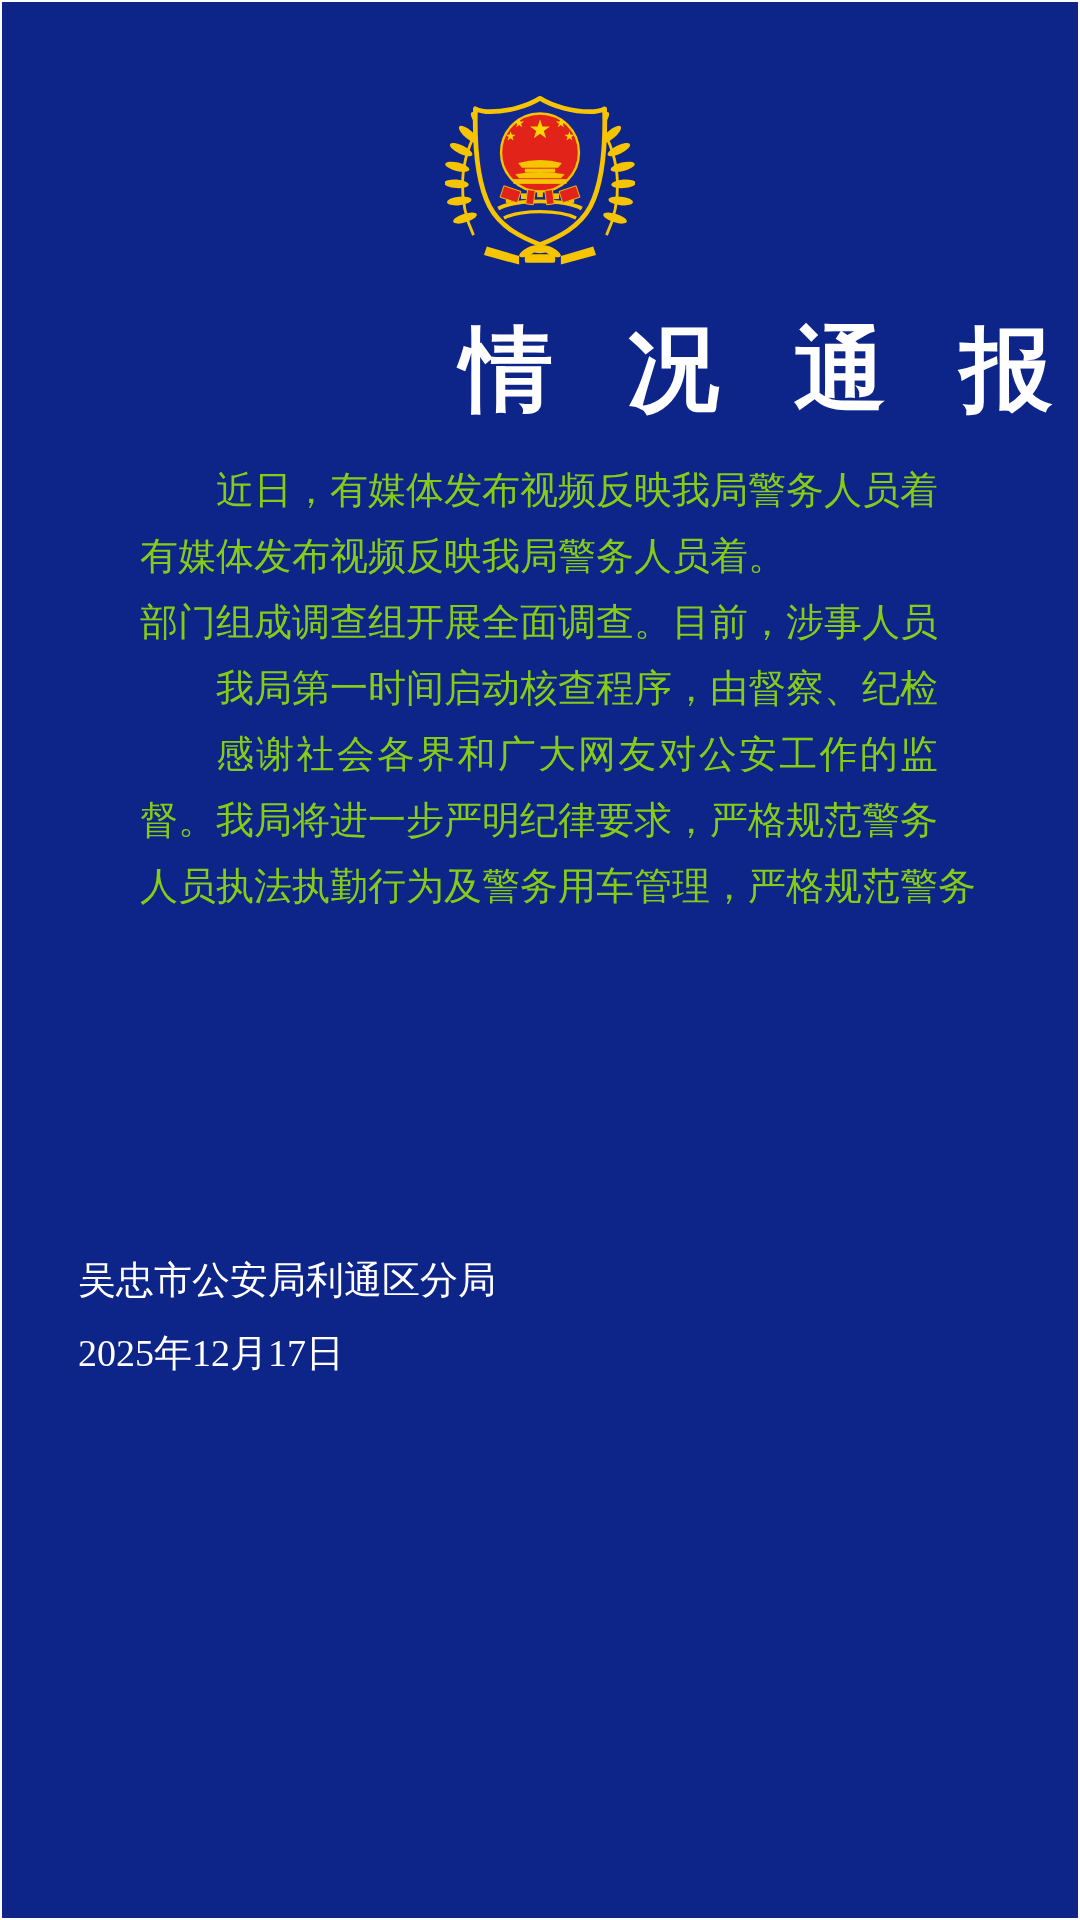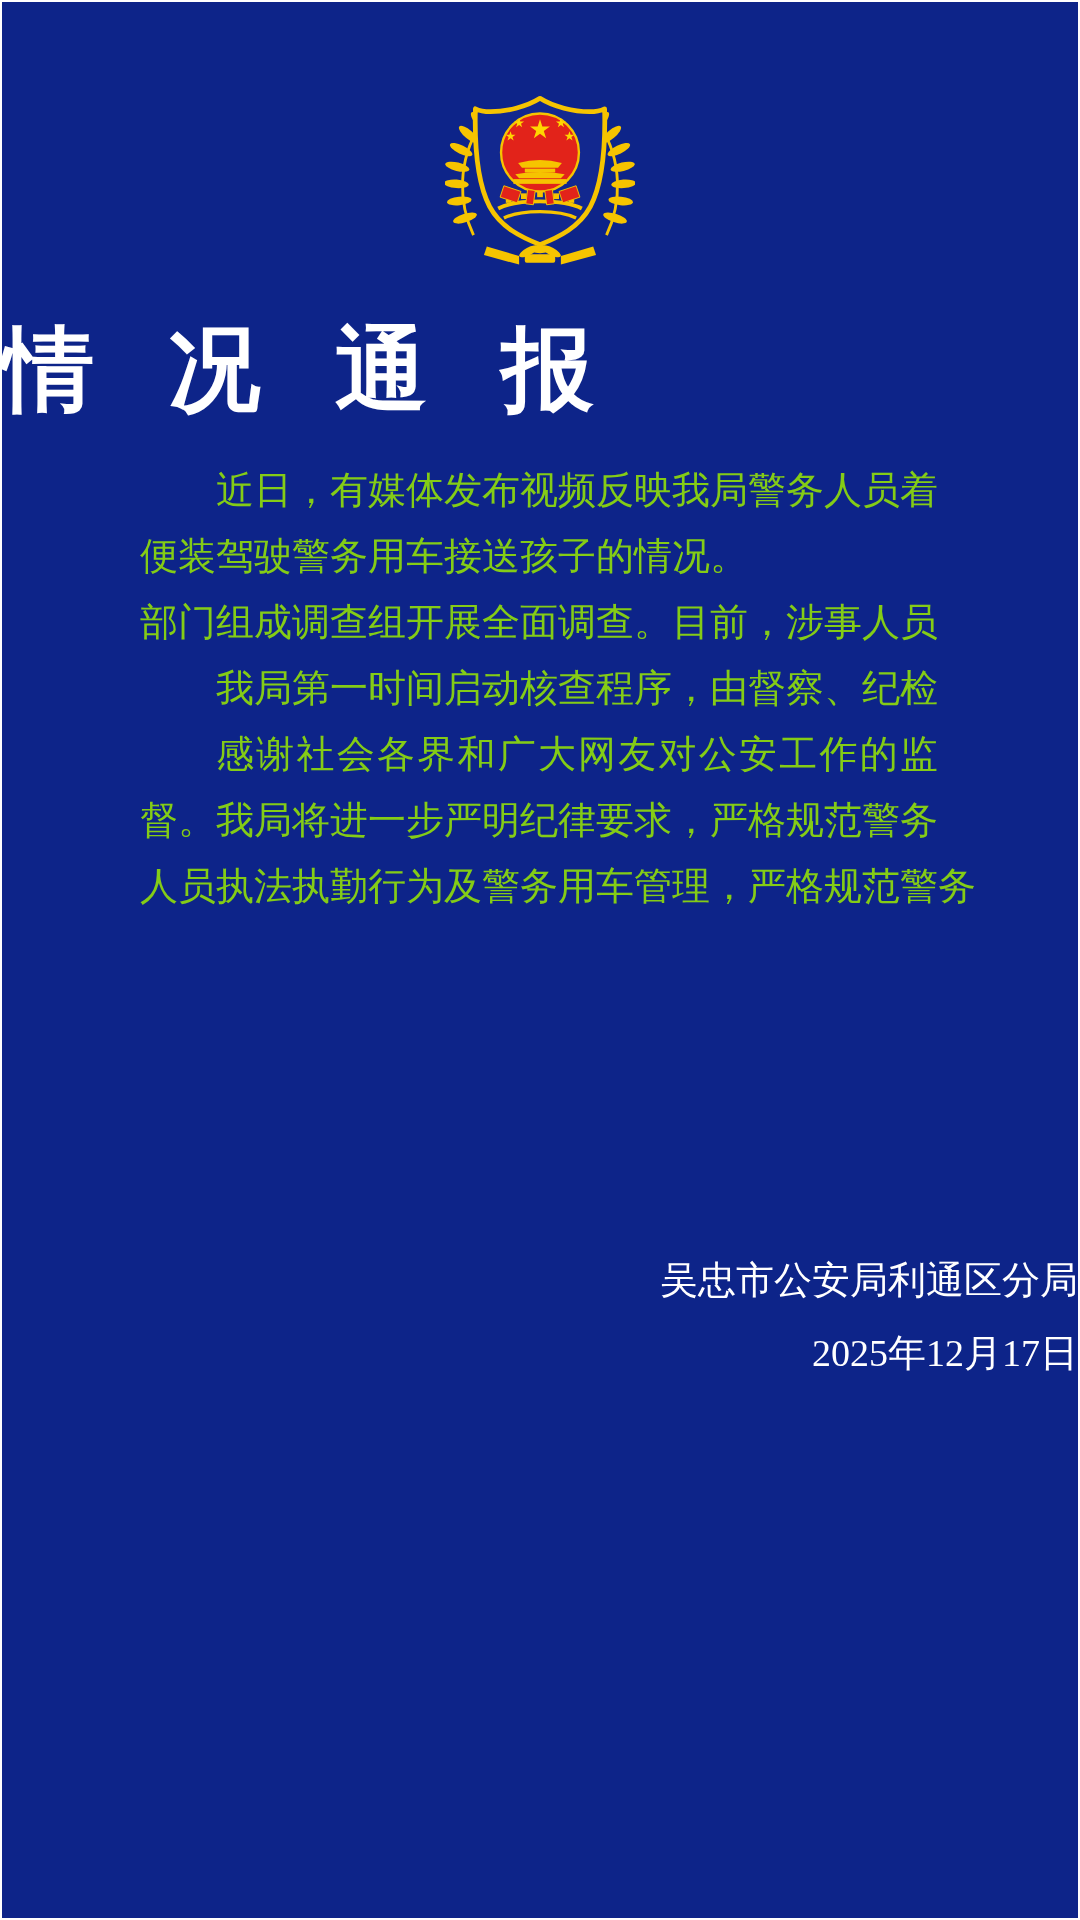--- a/index.html
+++ b/index.html
@@ -20,21 +20,21 @@
   .emblem-wrap{
     position:absolute;
     top:90px;left:50%;
     transform:translateX(-50%);
     width:190px;height:178px;
   }
   .title{
     position:absolute;
     top:306px;left:0;right:0;
     margin:0;
-    text-align:left;
+    text-align:right;
     font-size:92px;
     font-weight:bold;
     letter-spacing:0.28em;
     color:#ffffff;
     white-space:nowrap;
   }
   .body-text{
     position:absolute;
     top:455px;
     left:138px;
@@ -45,21 +45,21 @@
   }
   .para{margin:0;padding:0;}
   .ln{white-space:nowrap;}
   .ln.first{text-indent:2em;}
   .ln.just{text-align-last:justify;}
   .sign-block{
     position:absolute;
     top:1242px;
     left:0;right:0;
     padding-left:76px;
-    text-align:right;
+    text-align:left;
     font-size:38px;
     line-height:73px;
     color:#ffffff;
   }
 </style>
 </head>
 <body>
 
 <div class="page">
 
@@ -133,21 +133,21 @@
         <path d="M113,102 L105,103 L107,118 L115,117 Z"></path>
       </g>
     </svg>
   </div>
 
   <h1 class="title">情 况 通 报</h1>
 
   <div class="body-text">
     <div class="para">
       <div class="ln first just">近日，有媒体发布视频反映我局警务人员着</div>
-      <div class="ln">便装驾驶警务用车接送孩子的情况。</div>
+      <div class="ln">有媒体发布视频反映我局警务人员着。</div>
     </div>
     <div class="para">
       <div class="ln just">部门组成调查组开展全面调查。目前，涉事人员</div>
       <div class="ln first just">我局第一时间启动核查程序，由督察、纪检</div>
     </div>
     <div class="para">
       <div class="ln first just">感谢社会各界和广大网友对公安工作的监</div>
       <div class="ln just">督。我局将进一步严明纪律要求，严格规范警务</div>
       <div class="ln just">人员执法执勤行为及警务用车管理，严格规范警务</div>
     </div>

